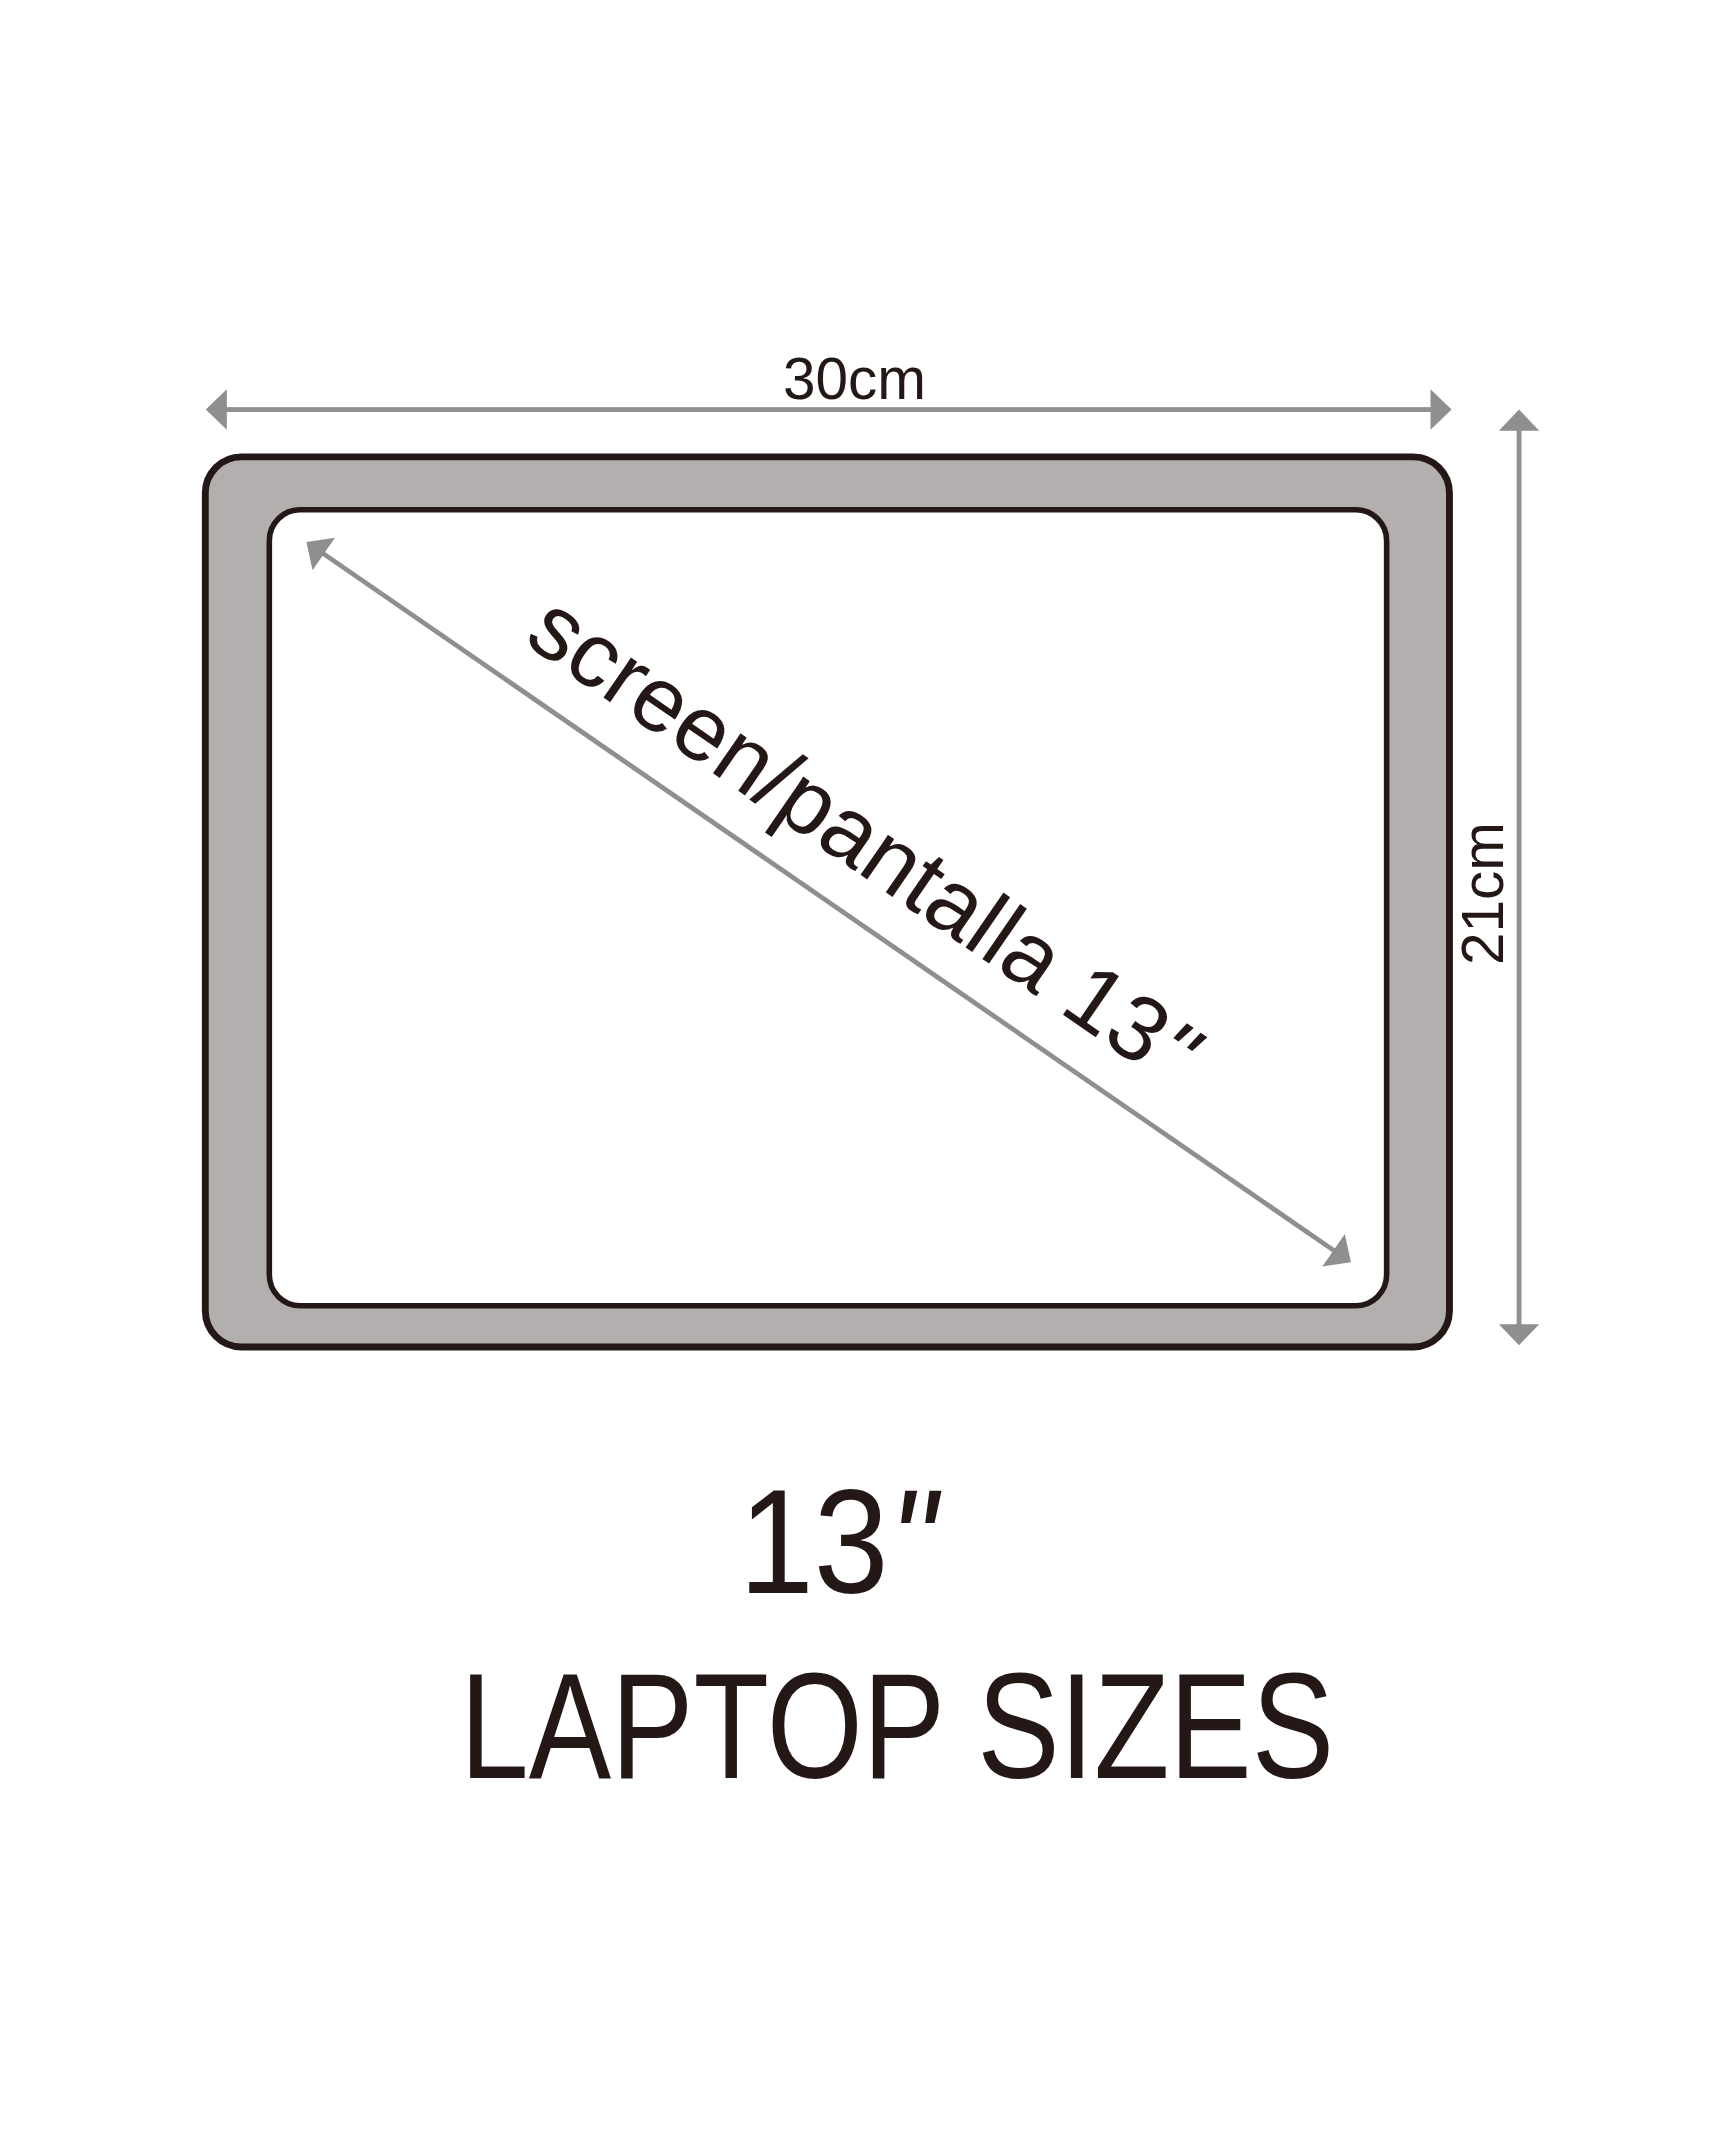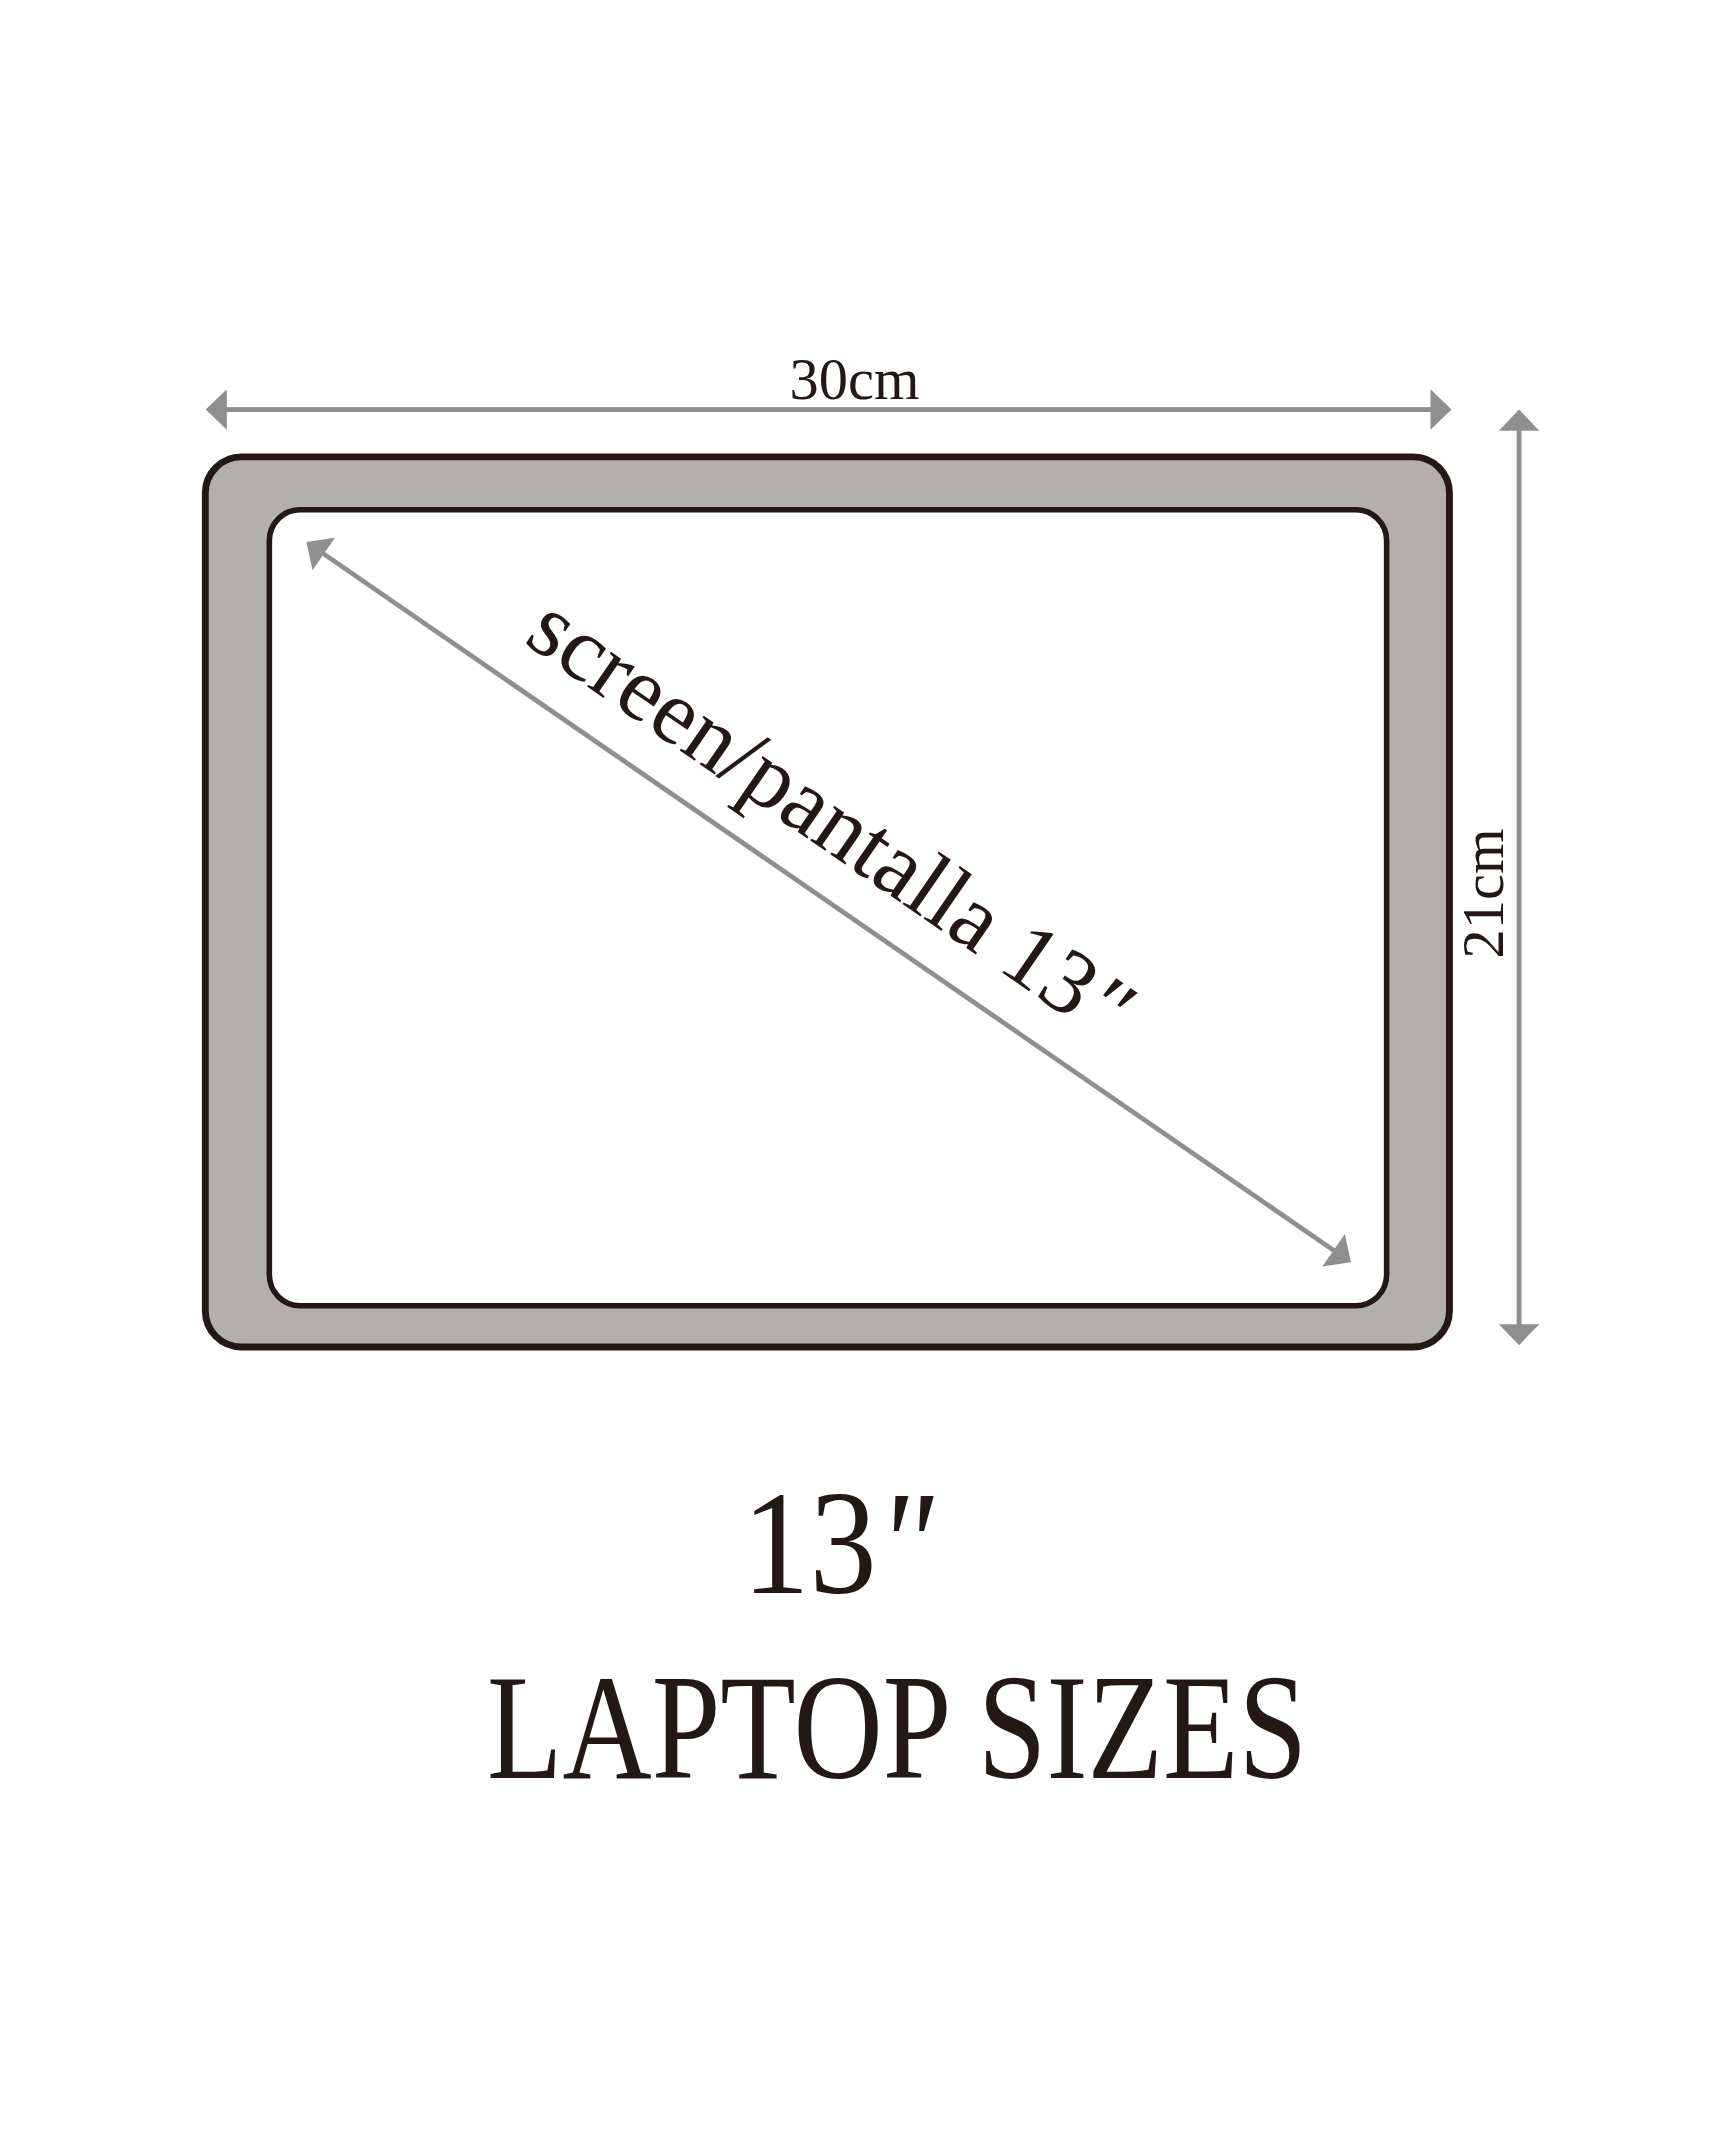--- a/index.html
+++ b/index.html
@@ -1,17 +1,17 @@
 <!DOCTYPE html>
 <html style="font-size:13.8px"><head>
 <meta charset="utf-8">
 <style>
   html,body{margin:0;padding:0;background:#ffffff;}
   .page{position:relative;width:1721px;height:2151px;background:#ffffff;overflow:hidden;
-        font-family:Liberation Serif, serif;}
+        font-family:Liberation Sans, sans-serif;}
   svg{display:block;}
 </style>
 </head>
 <body>
 
 <div class="page">
 <svg width="1721" height="2151" viewBox="0 0 2000 2500" xmlns="http://www.w3.org/2000/svg">
 
   <rect x="238.5" y="531" width="1446" height="1034.5" rx="42" ry="42" fill="#b4afaf" stroke="#231815" stroke-width="8"></rect>
 

